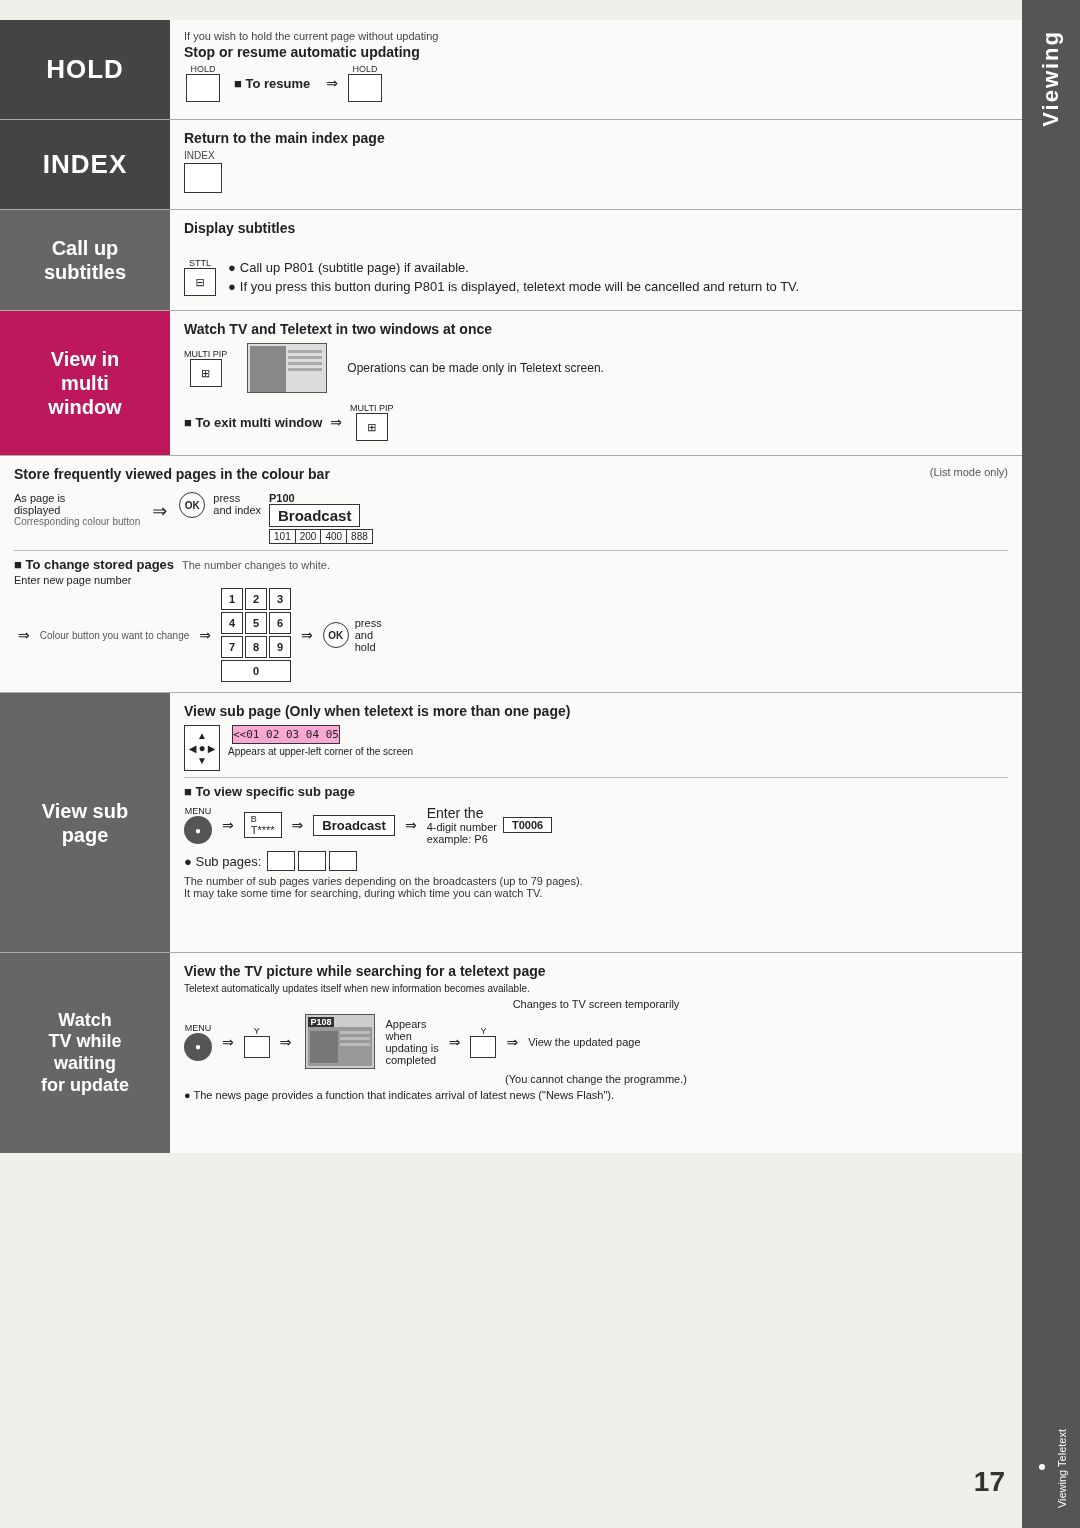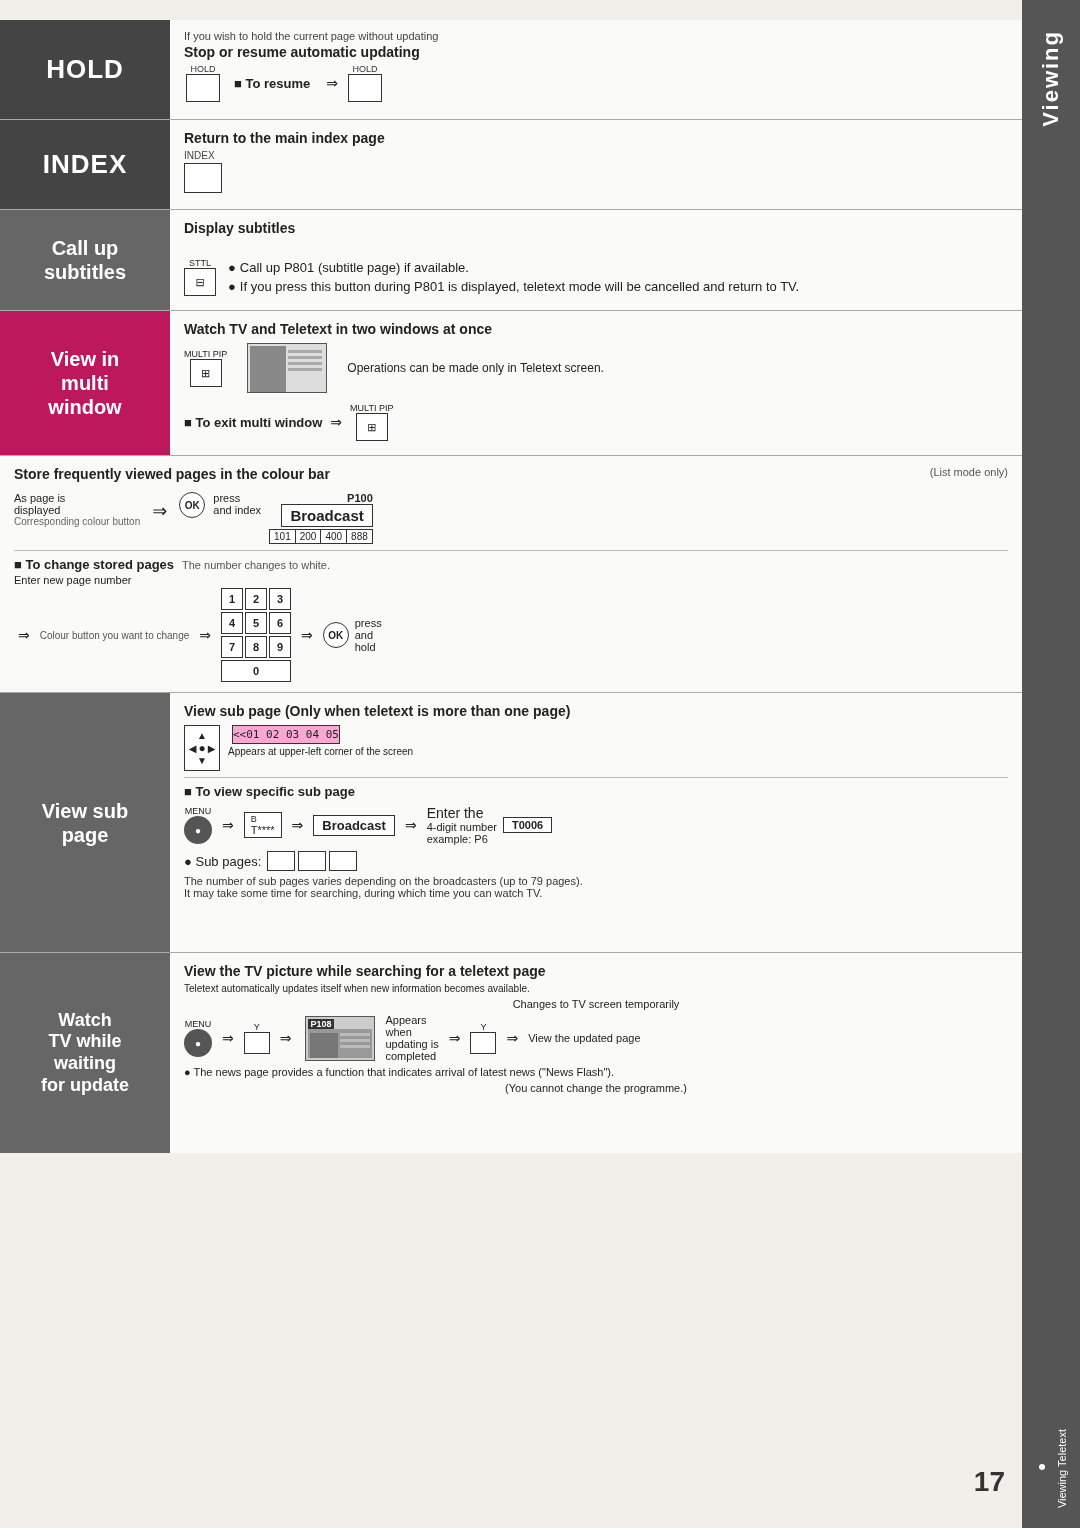--- a/index.html
+++ b/index.html
@@ -307,21 +307,21 @@
       background: white;
       width: 28px;
       height: 20px;
     }
 
     
     .p108-screen {
       display: inline-block;
       border: 1px solid #555;
       width: 70px;
-      height: 45px;
+      height: 55px;
       background: #ccc;
       position: relative;
       vertical-align: middle;
       margin: 0 4px;
     }
     .p108-label {
       position: absolute;
       top: 2px; left: 2px;
       font-size: 9px;
       font-weight: bold;
@@ -515,21 +515,21 @@
             <span style="font-size:11px;">As page is</span>
             <span style="font-size:11px;">displayed</span>
             <span style="font-size:10px;color:#666;">Corresponding colour button</span>
           </div>
           <span class="arrow-right" style="font-size:18px;margin-top:8px;">⇒</span>
           <div class="ok-btn">OK</div>
           <div style="display:flex;flex-direction:column;align-items:flex-start;">
             <span style="font-size:11px;">press</span>
             <span style="font-size:11px;">and index</span>
           </div>
-          <div style="display:flex;flex-direction:column;align-items:flex-end;">
+          <div style="display:flex;flex-direction:column;align-items:flex-start;">
             <span class="p100-label">P100</span>
             <div class="broadcast-box">
               <span>Broadcast</span>
             </div>
             <div class="page-numbers-bar">
               <span class="page-num-cell">101</span>
               <span class="page-num-cell">200</span>
               <span class="page-num-cell">400</span>
               <span class="page-num-cell">888</span>
             </div>
@@ -687,22 +687,22 @@
             <span>completed</span>
           </div>
           <span class="arrow-right">⇒</span>
           <div style="display:flex;flex-direction:column;align-items:center;">
             <span style="font-size:9px;">Y</span>
             <div class="small-box"></div>
           </div>
           <span class="arrow-right">⇒</span>
           <div style="font-size:11px;">View the updated page</div>
         </div>
+        <div style="font-size:11px;text-align:center;margin:4px 0;">(You cannot change the programme.)</div>
         <div style="font-size:11px;margin-top:4px;">● The news page provides a function that indicates arrival of latest news ("News Flash").</div>
-        <div style="font-size:11px;text-align:center;margin:4px 0;">(You cannot change the programme.)</div>
       </div>
     </div>
 
   </div>
 
   <div class="right-sidebar">
     <div class="sidebar-viewing-label">Viewing</div>
     <div style="flex:1;"></div>
     <div style="writing-mode:vertical-rl;transform:rotate(180deg);font-size:11px;color:white;text-orientation:mixed;margin-bottom:20px;display:flex;flex-direction:column;align-items:center;gap:6px;">
       <span style="font-size:14px;">●</span>

